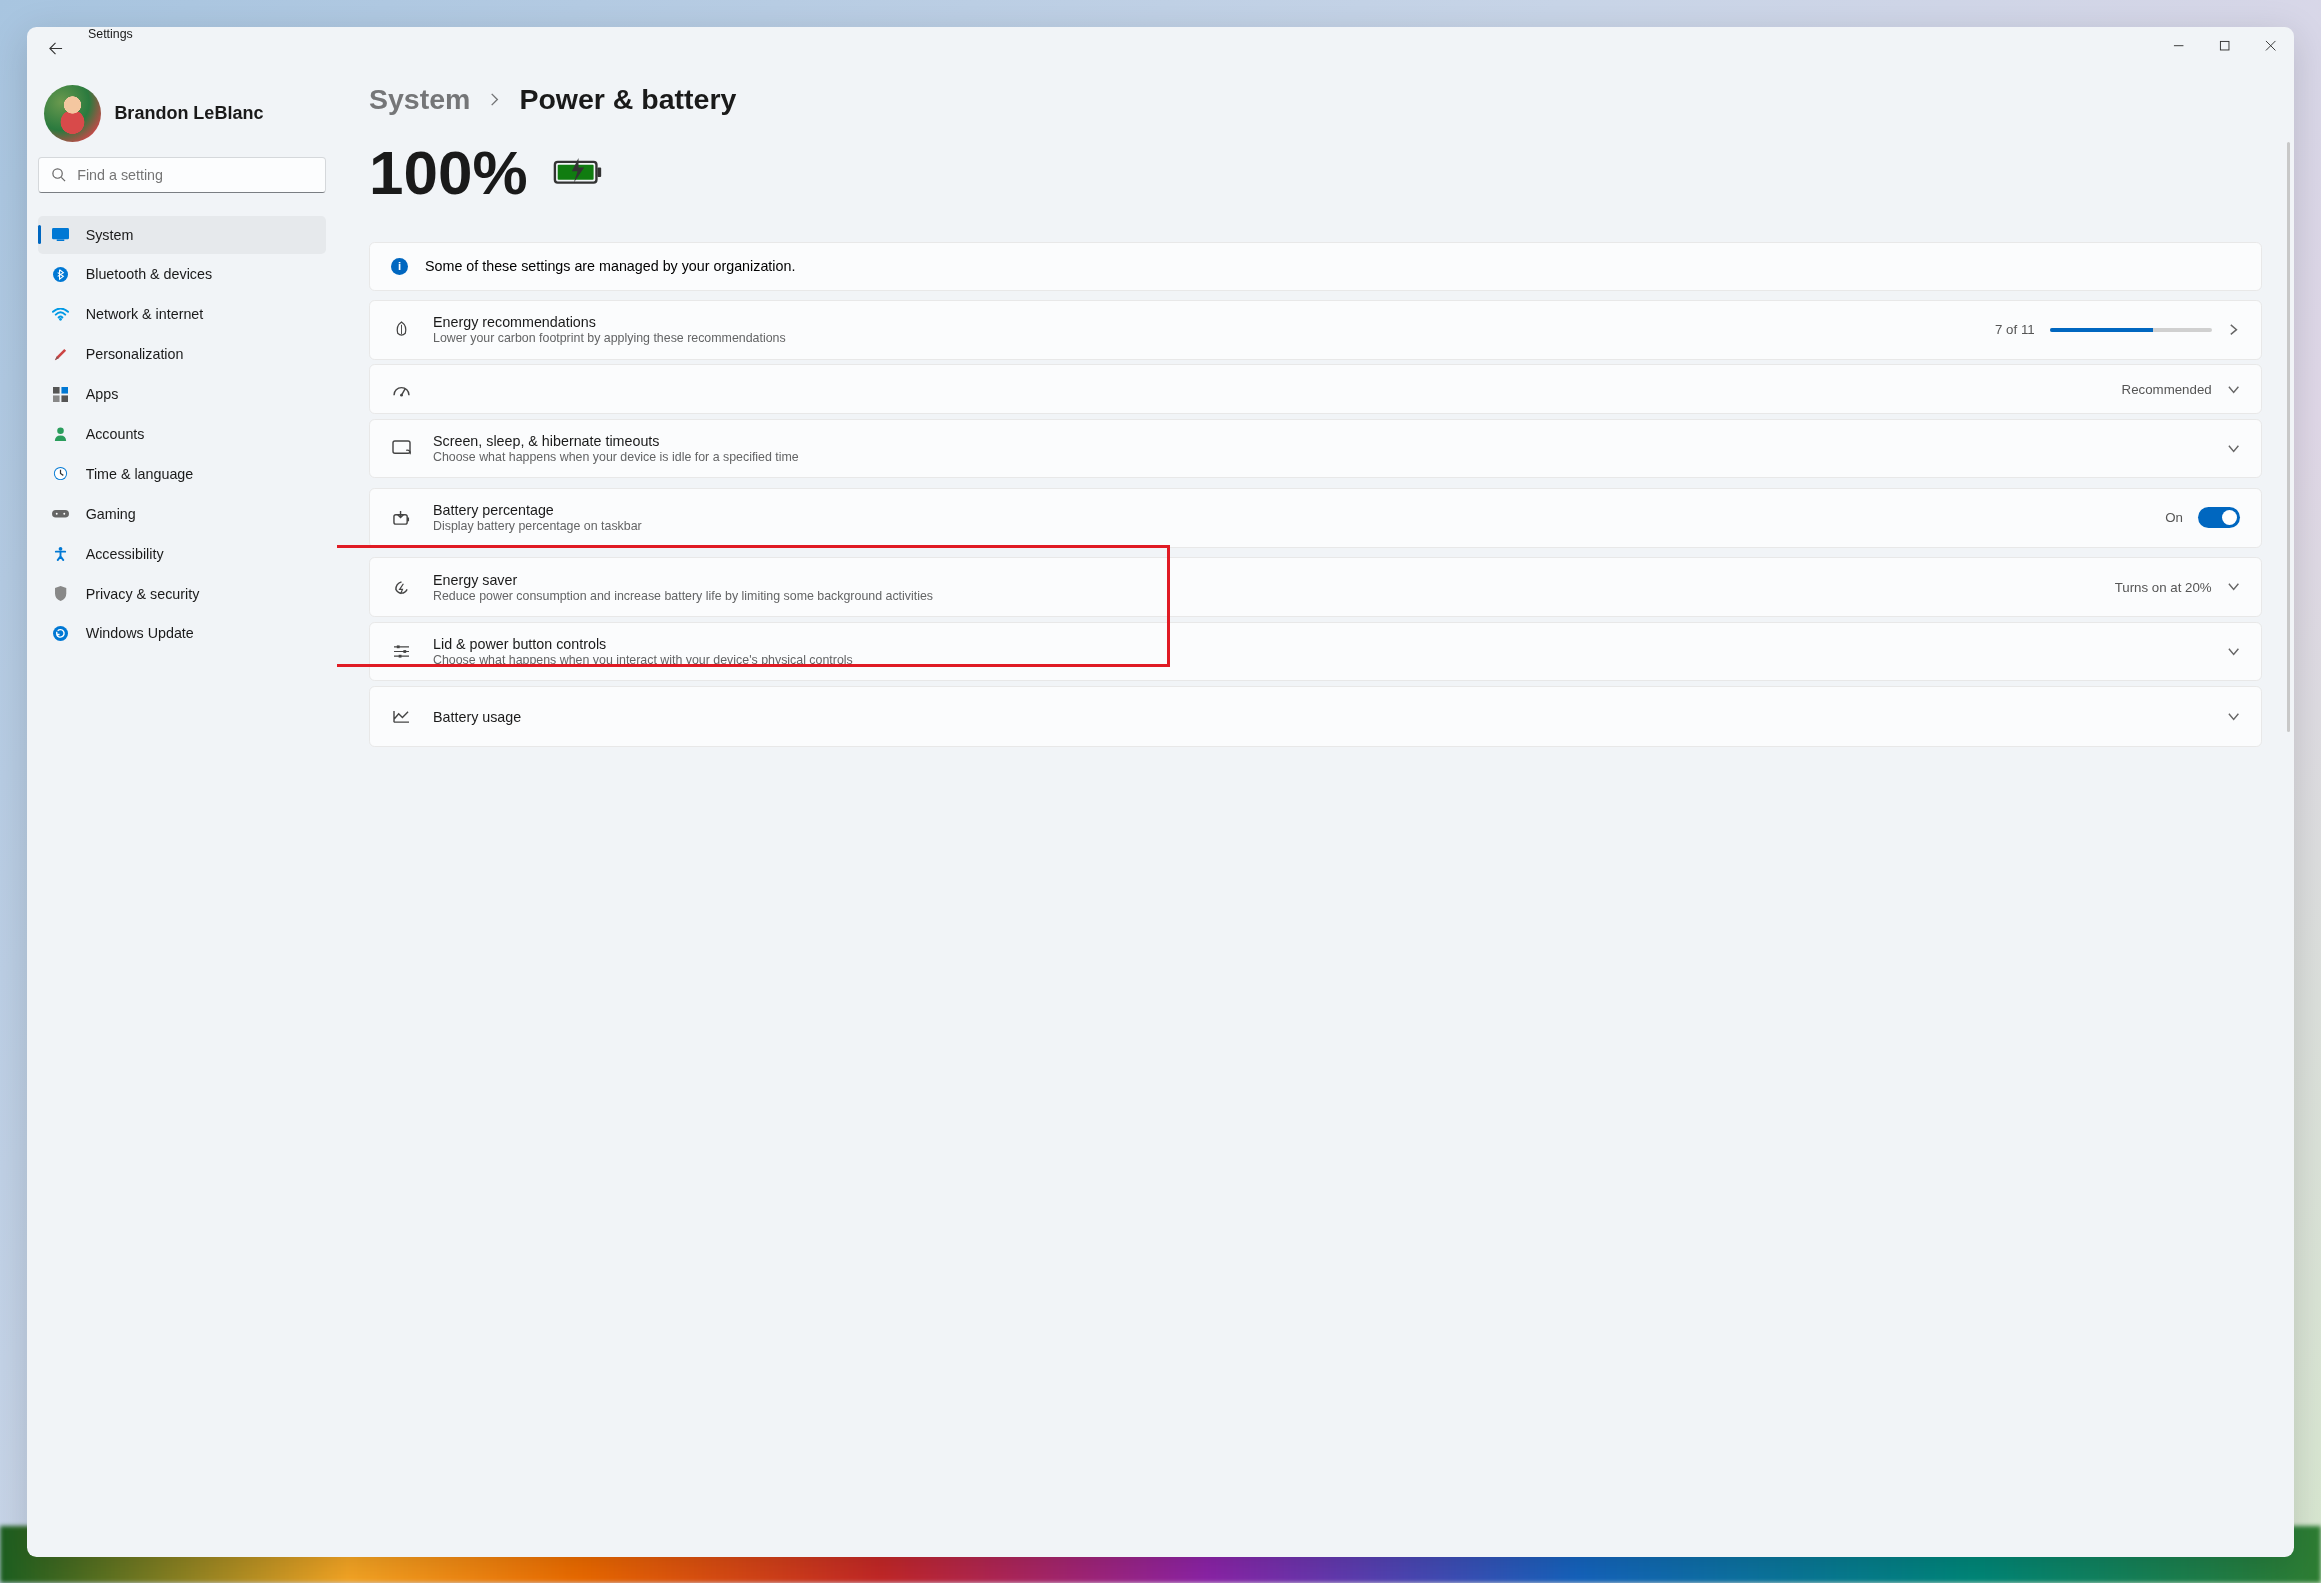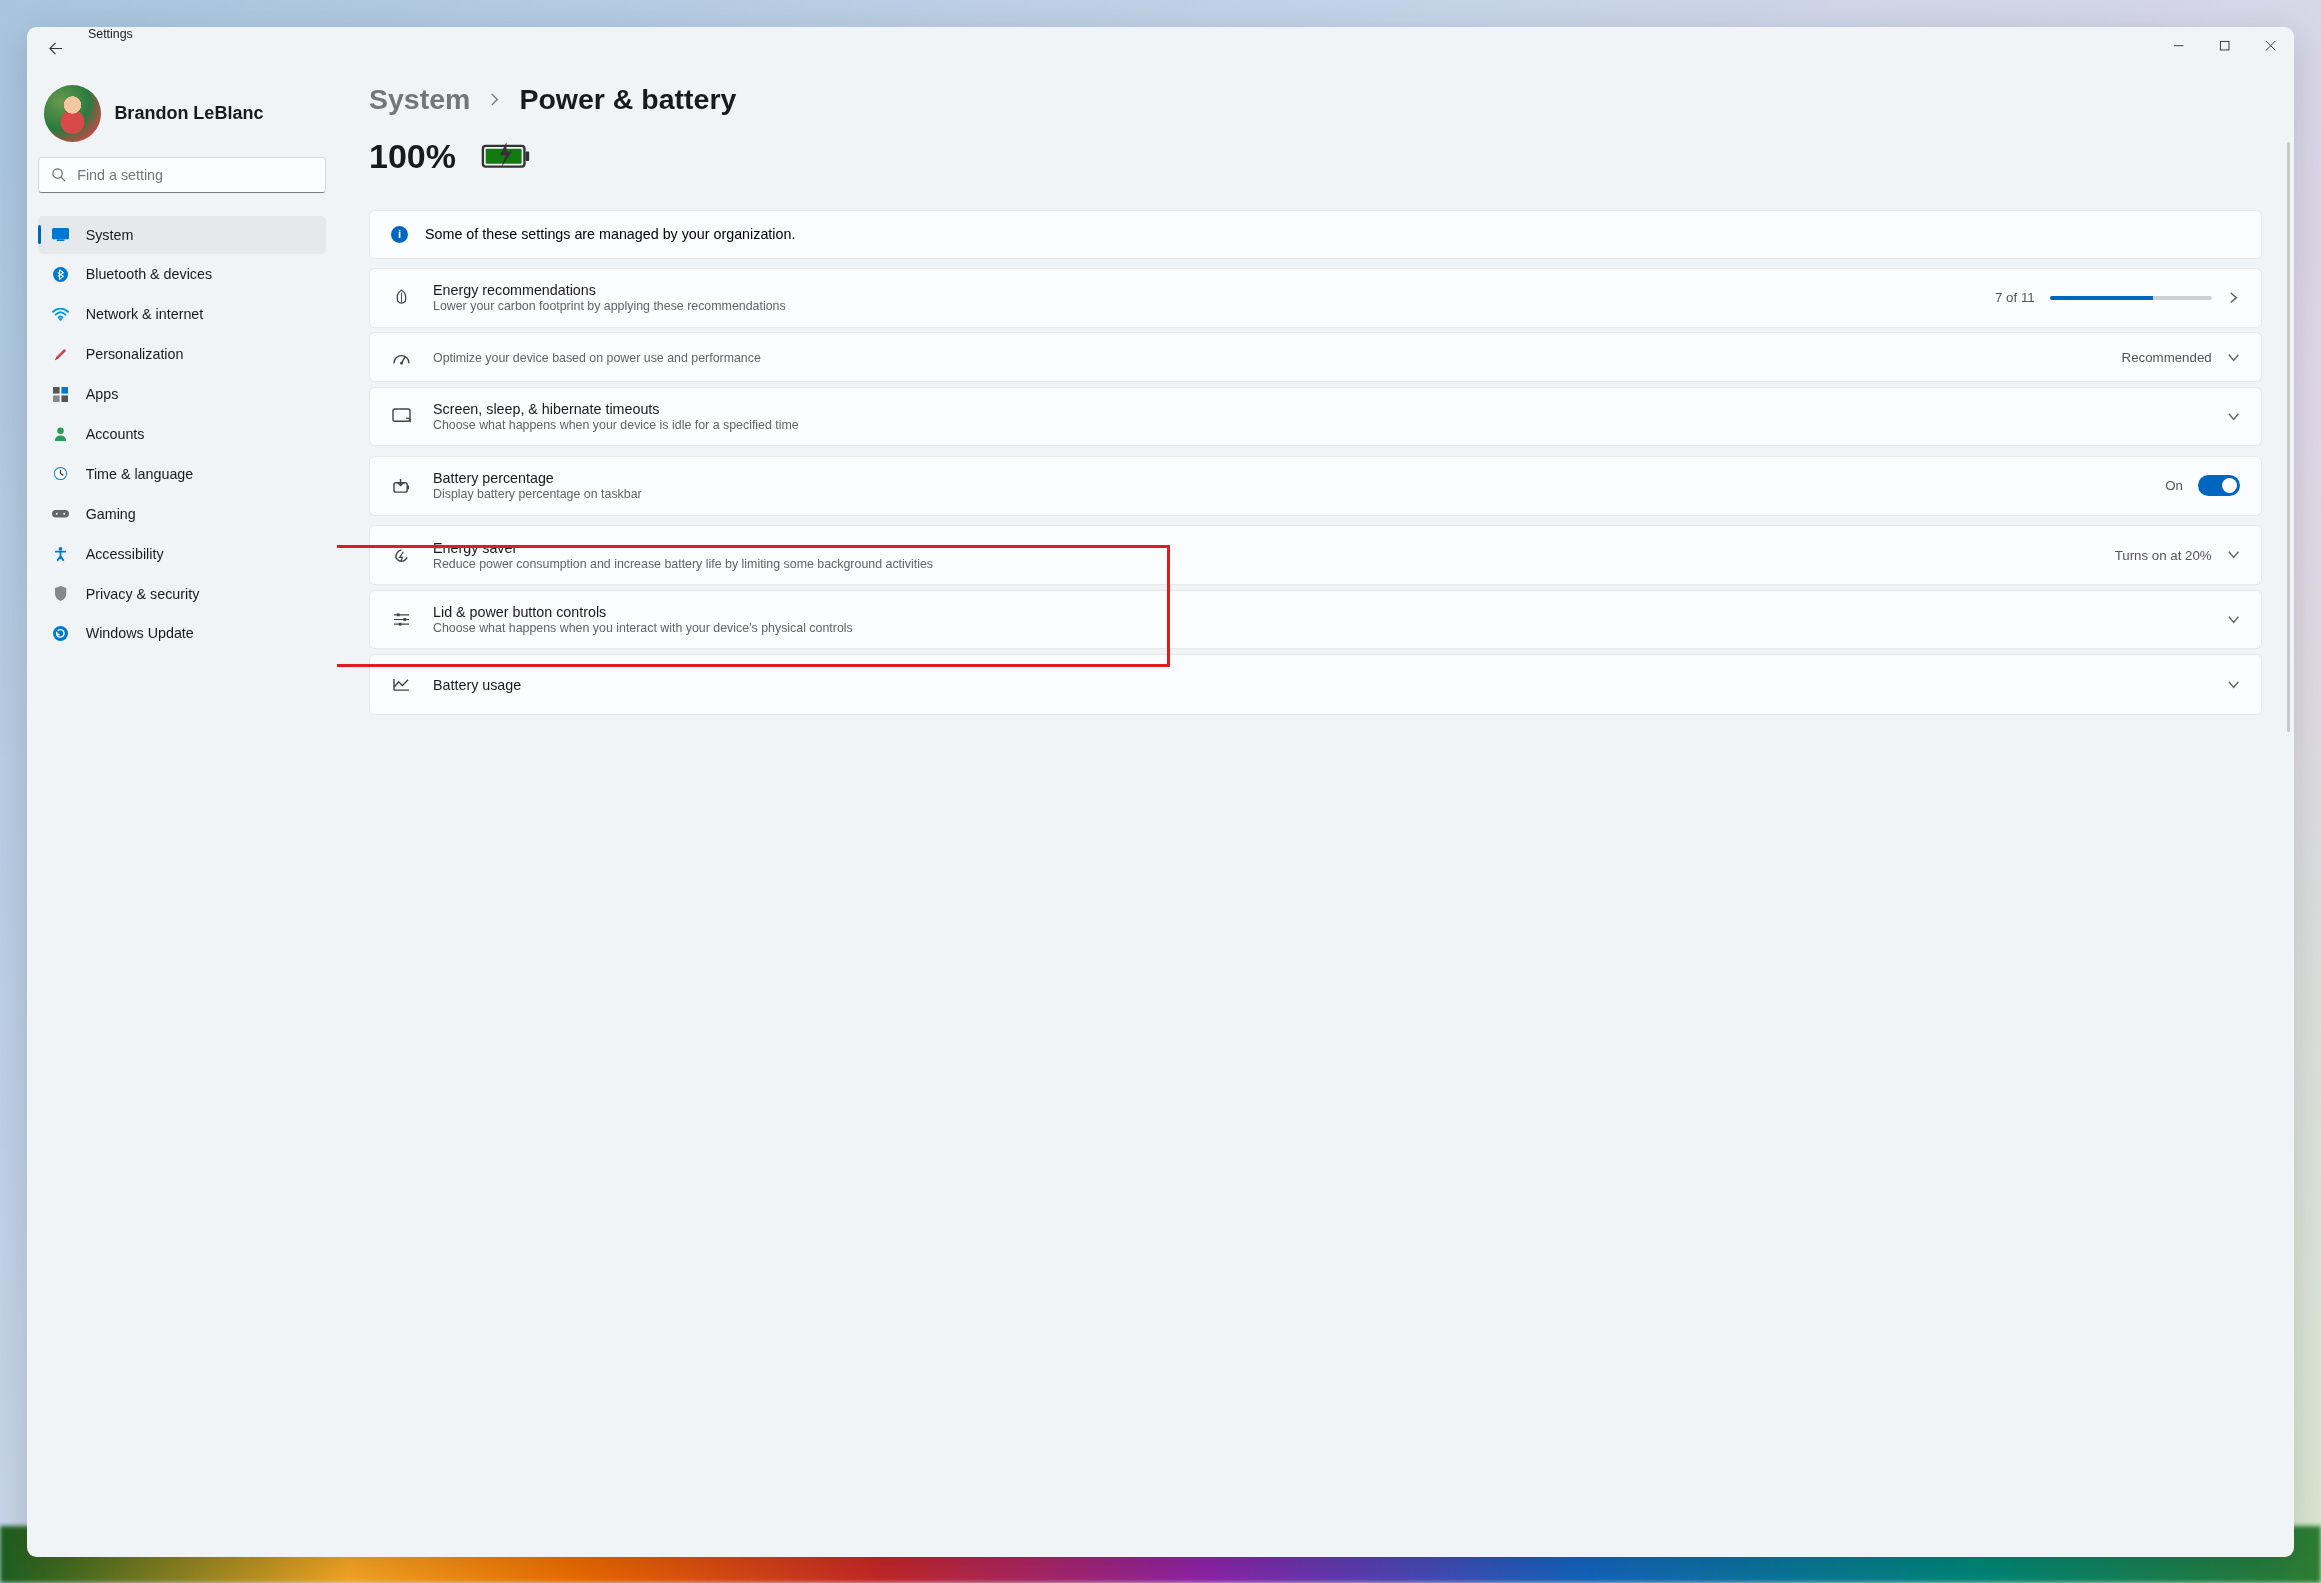--- a/index.html
+++ b/index.html
@@ -80,21 +80,21 @@
       content: ""; position: absolute; left: 0; top: 9.5px; bottom: 9.5px;
       width: 2.9px; background: #0067c0; border-radius: 1.9px;
     }
     .nav-icon { width: 17px; height: 17px; display: flex; align-items: center; justify-content: center; font-size: 15px; }
     .main { flex: 1; padding: 7.6px 32px 0 32px; overflow-y: auto; position: relative; }
     .breadcrumb { display: flex; align-items: center; gap: 17px; font-size: 28.5px; font-weight: 600; margin-bottom: 21px; }
     .crumb-parent { color: #757678; cursor: pointer; }
     .crumb-sep { width: 15px; height: 15px; color: #757678; }
     .crumb-current { color: #1a1a1a; }
     .battery-big { display: flex; align-items: center; gap: 25px; margin-bottom: 34px; }
-    .battery-pct { font-size: 34px; font-weight: 600; color: #1a1a1a; }
+    .battery-pct { font-size: 62px; font-weight: 600; color: #1a1a1a; }
     .battery-icon-big { width: 51px; height: 28.5px; position: relative; }
     .banner {
       display: flex; align-items: center; gap: 17px;
       background: #fbfcfd; border: 1px solid #e8e8e8; border-radius: 5.7px;
       padding: 15px 21px; margin-bottom: 9.5px; font-size: 14.3px;
     }
     .info-dot { width: 17px; height: 17px; border-radius: 50%; background: #0067c0; color: white; display: flex; align-items: center; justify-content: center; font-size: 11.4px; font-weight: bold; }
     .card {
       display: flex; align-items: center; gap: 21px;
       background: #fbfcfd; border: 1px solid #e8e8e8; border-radius: 5.7px;
@@ -332,21 +332,20 @@
 
       <div class="card">
         <div class="card-icon">
             <svg width="19" height="15" viewBox="0 0 20 16">
               <path d="M2 14 A8 8 0 0 1 18 14" stroke="#444" stroke-width="1.5" fill="none"></path>
               <path d="M10 14 L14 7" stroke="#444" stroke-width="1.5"></path>
               <circle cx="10" cy="14" r="1.5" fill="#444"></circle>
             </svg>
           </div>
         <div class="card-body">
-          <div class="card-sub">Optimize your device based on power use and performance</div>
         </div>
         <div class="card-trail">
           <span>Recommended</span>
           <svg class="chev" viewBox="0 0 14 14">
               <path d="M2 4 L7 10 L12 4" stroke="#666" stroke-width="1.5" fill="none"></path>
             </svg>
         </div>
       </div>
 
       <div class="card">

